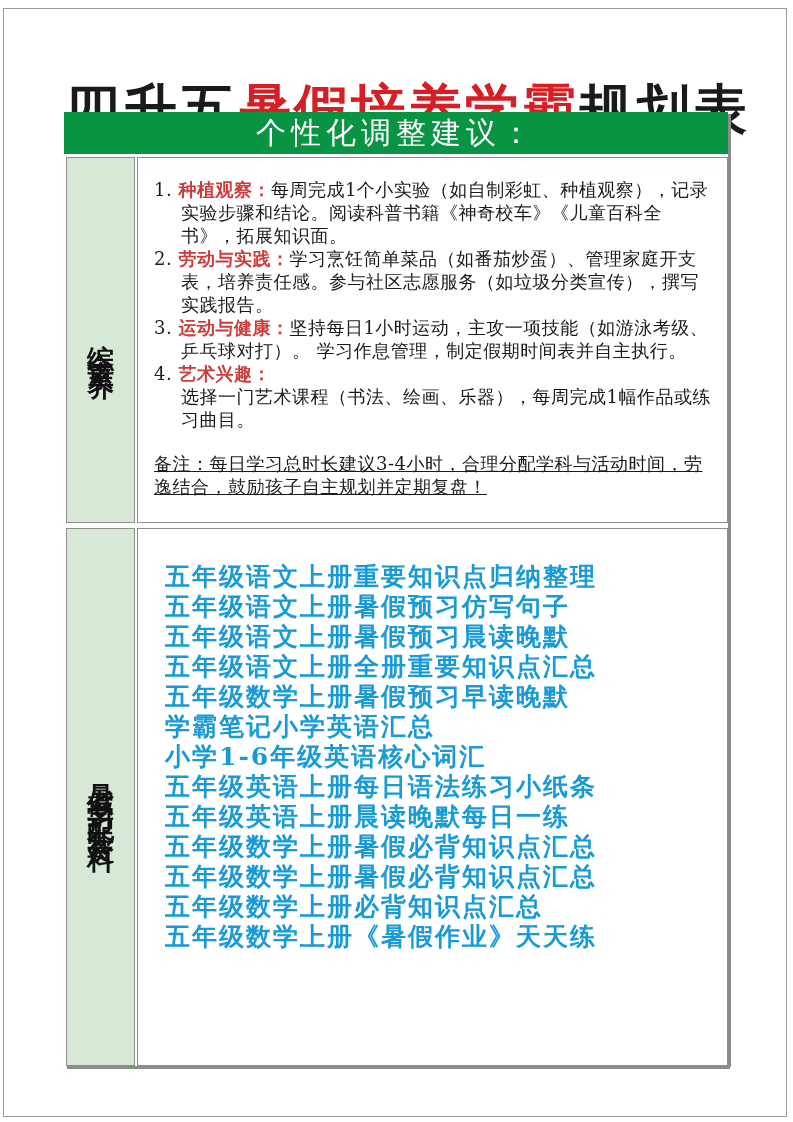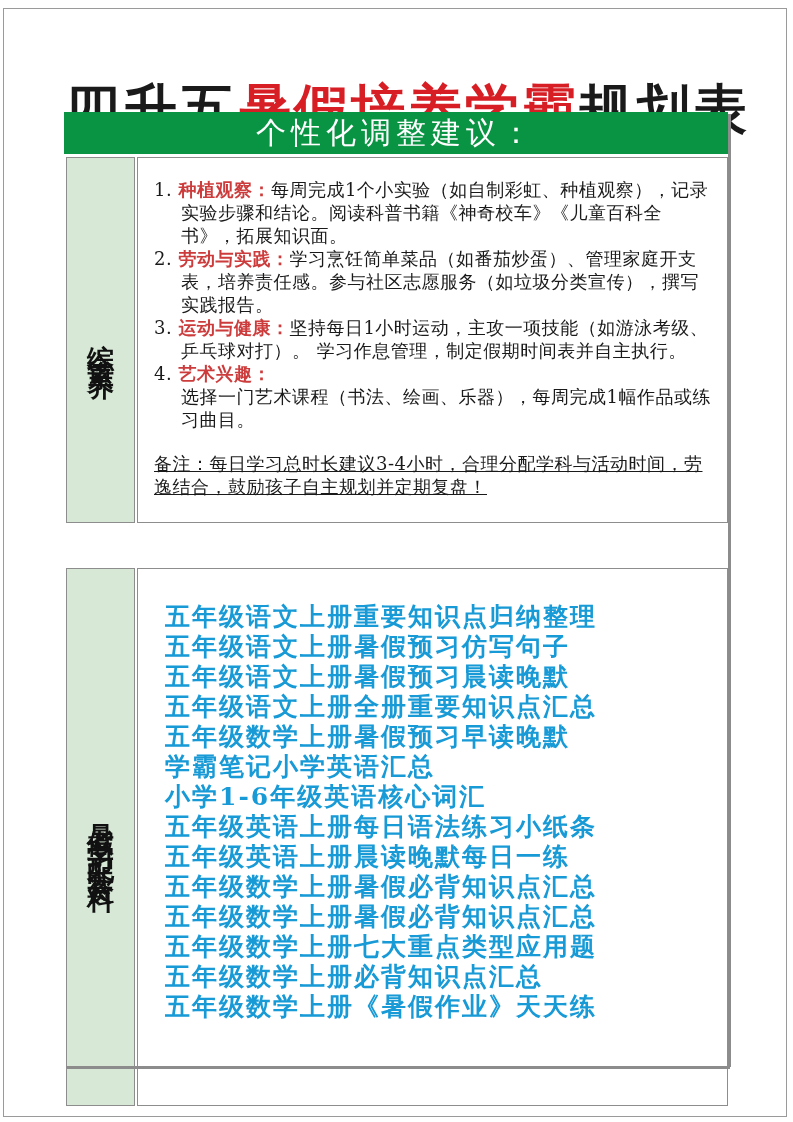--- a/index.html
+++ b/index.html
@@ -33,21 +33,21 @@
   .cell{
     position:absolute;border:1px solid #8d8d8d;background:#ffffff;
     box-sizing:border-box;
   }
   .side{
     left:66px;width:69px;background:var(--sidebar-green);
     display:flex;align-items:center;justify-content:center;
   }
   .content{left:137px;width:591px;}
   .row1{top:157px;height:366px;}
-  .row2{top:528px;height:538px;margin-top:40px;}
+  .row2{top:528px;height:538px;}
   .table-shadow-bottom{
     position:absolute;left:67px;top:1066px;width:663px;height:3px;background:#8c8c8c;
   }
   .table-shadow-right{
     position:absolute;left:728px;top:114px;width:3px;height:953px;background:#8c8c8c;
   }
   .vtext{
     writing-mode:vertical-rl;font-size:27px;font-weight:bold;
     letter-spacing:9px;color:#111111;
   }
@@ -101,21 +101,20 @@
         <div class="material-item">五年级语文上册暑假预习仿写句子</div>
         <div class="material-item">五年级语文上册暑假预习晨读晚默</div>
         <div class="material-item">五年级语文上册全册重要知识点汇总</div>
         <div class="material-item">五年级数学上册暑假预习早读晚默</div>
         <div class="material-item">学霸笔记小学英语汇总</div>
         <div class="material-item">小学1-6年级英语核心词汇</div>
         <div class="material-item">五年级英语上册每日语法练习小纸条</div>
         <div class="material-item">五年级英语上册晨读晚默每日一练</div>
         <div class="material-item">五年级数学上册暑假必背知识点汇总</div>
         <div class="material-item">五年级数学上册暑假必背知识点汇总</div>
-        <div class="material-item">五年级数学上册七大重点类型应用题</div>
         <div class="material-item">五年级数学上册必背知识点汇总</div>
         <div class="material-item">五年级数学上册《暑假作业》天天练</div>
       </div>
   </div>
 
   <div class="table-shadow-bottom"></div>
   <div class="table-shadow-right"></div>
 
 </div>
 

